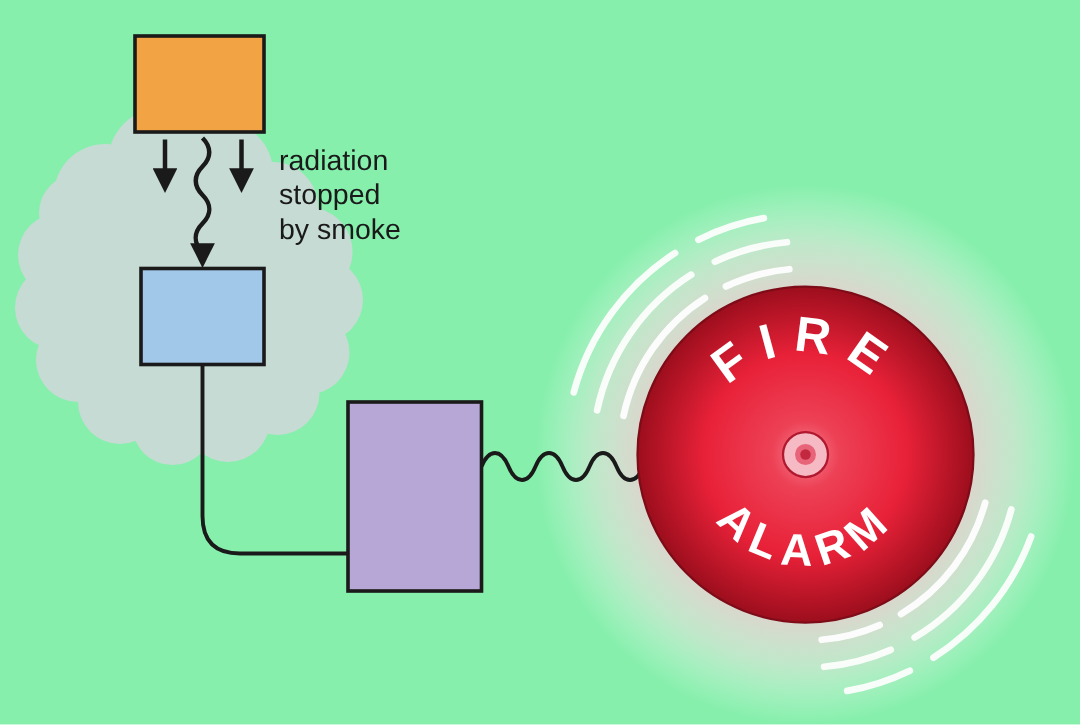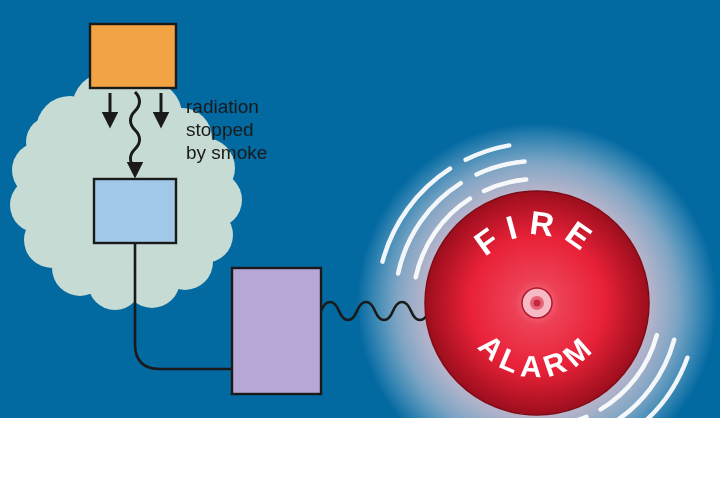--- a/index.html
+++ b/index.html
@@ -4,22 +4,22 @@
 <style>
   html, body {
     margin: 0;
     padding: 0;
     background: #ffffff;
     font-family: "Liberation Sans", sans-serif;
   }
   .stage {
     position: relative;
     width: 720px;
-    height: 418px;
-    background: #0369a1;
+    height: 483px;
+    background: #86efac;
     overflow: hidden;
     text-align: center;
   }
   svg { display: block; }
   text { font-family: "Liberation Sans", sans-serif; }
   .annotation-text {
     font-size: 19px;
     fill: #1a1a1a;
   }
   .bell-text {

